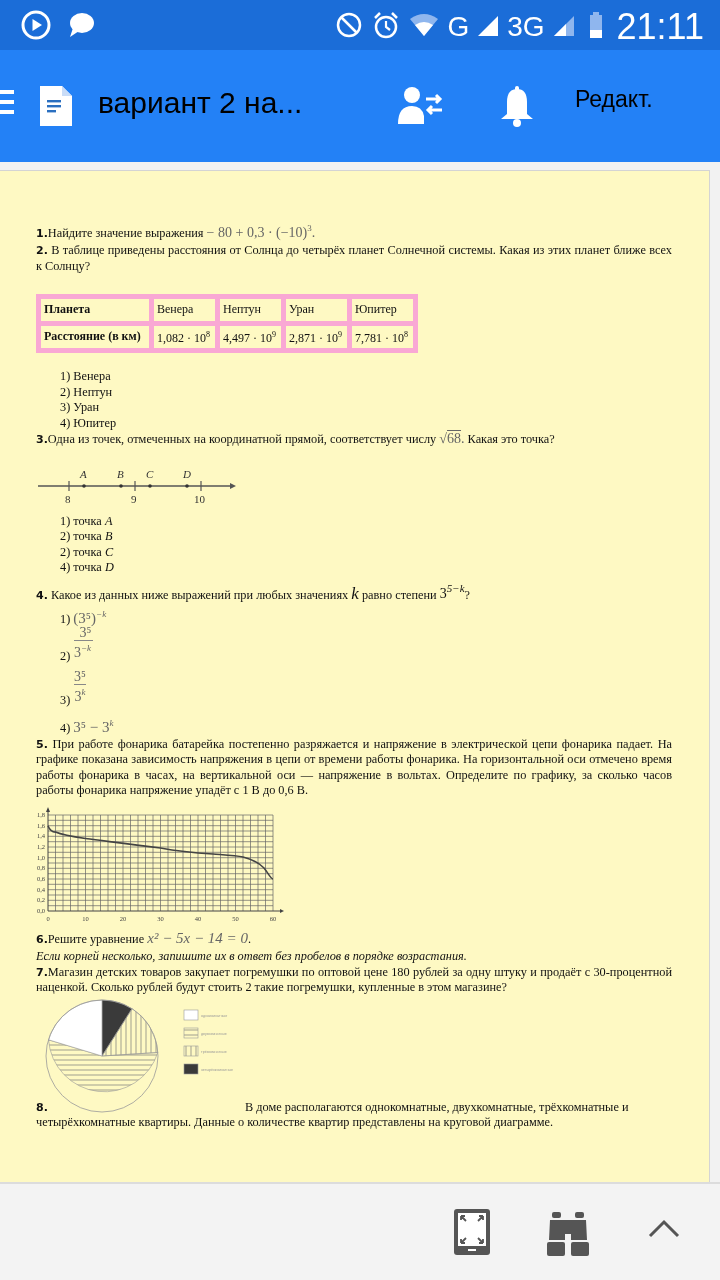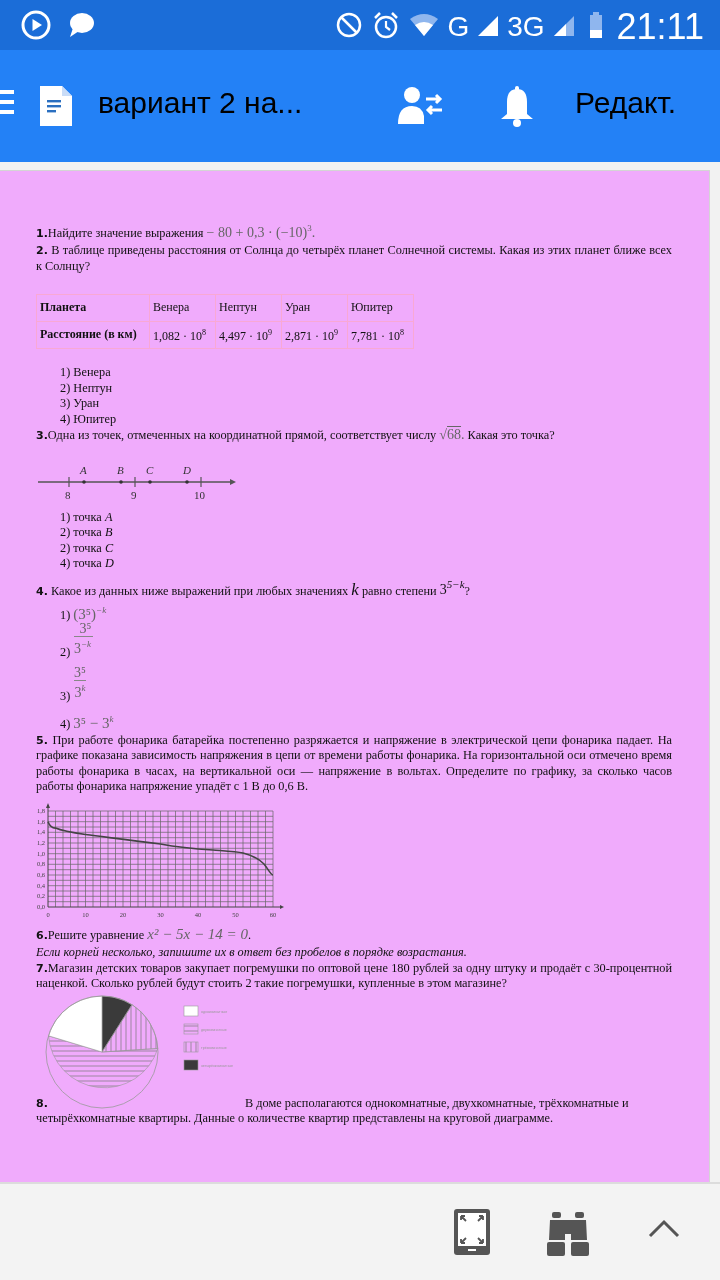--- a/index.html
+++ b/index.html
@@ -14,33 +14,33 @@
   .sb-net { font-size: 28px; }
 
   
   .appbar { position: absolute; left: 0; top: 50px; width: 720px; height: 112px; background: #2381f6; color: #000000; font-family: "Liberation Sans", sans-serif; }
   .menu-icon { position: absolute; left: 0; top: 40px; width: 14px; height: 30px; }
   .menu-icon span { display: block; height: 4px; background: #fff; margin-bottom: 6px; }
   .doc-icon { position: absolute; left: 38px; top: 34px; }
   .doc-title { position: absolute; left: 98px; top: 36px; font-size: 30px; white-space: nowrap; }
   .share-icon { position: absolute; left: 398px; top: 36px; }
   .bell-icon { position: absolute; left: 499px; top: 36px; }
-  .edit-btn { position: absolute; left: 575px; top: 36px; font-size: 30px; }
+  .edit-btn { position: absolute; left: 575px; top: 36px; font-size: 23px; }
 
   
   .doc-area { position: absolute; left: 0; top: 162px; width: 720px; height: 1020px; background: #f2f2f2; }
-  .page { position: absolute; left: 0; top: 8px; width: 710px; height: 1058px; background: #f0abfc; border-right: 1px solid #d4d4d4; border-top: 1px solid #d4d4d4; overflow: hidden; }
+  .page { position: absolute; left: 0; top: 8px; width: 710px; height: 1058px; background: #fef9c3; border-right: 1px solid #d4d4d4; border-top: 1px solid #d4d4d4; overflow: hidden; }
   .content { position: absolute; left: 36px; top: 46px; width: 636px; font-size: 12.3px; line-height: 15.5px; }
   .qnum { font-family: "DejaVu Sans", sans-serif; font-weight: bold; font-size: 11px; }
   .math { font-family: "Liberation Serif", serif; color: #666; font-size: 14px; }
   .justify { text-align: justify; }
   .opt { padding-left: 24px; line-height: 15.5px; }
 
   table.planets { border-collapse: collapse; margin-top: 20px; margin-left: 0; font-size: 12px; }
-  table.planets td { border: 1px solid #f9a8d4; height: 27px; padding: 0 3px; white-space: nowrap; }
+  table.planets td { border: 5px solid #f9a8d4; height: 27px; padding: 0 3px; white-space: nowrap; }
   table.planets td.hdr { font-weight: bold; width: 113px; }
   table.planets td.c { width: 66px; }
 
   .numline { position: relative; height: 60px; margin-top: 8px; }
   .chart-wrap { position: relative; margin-top: 8px; height: 124px; }
   .pie-wrap { position: relative; height: 110px; }
 
   
   .bottombar { position: absolute; left: 0; top: 1182px; width: 720px; height: 98px; background: #f3f3f3; border-top: 2px solid #dcdcdc; }
   .bb-icon { position: absolute; top: 24px; }

